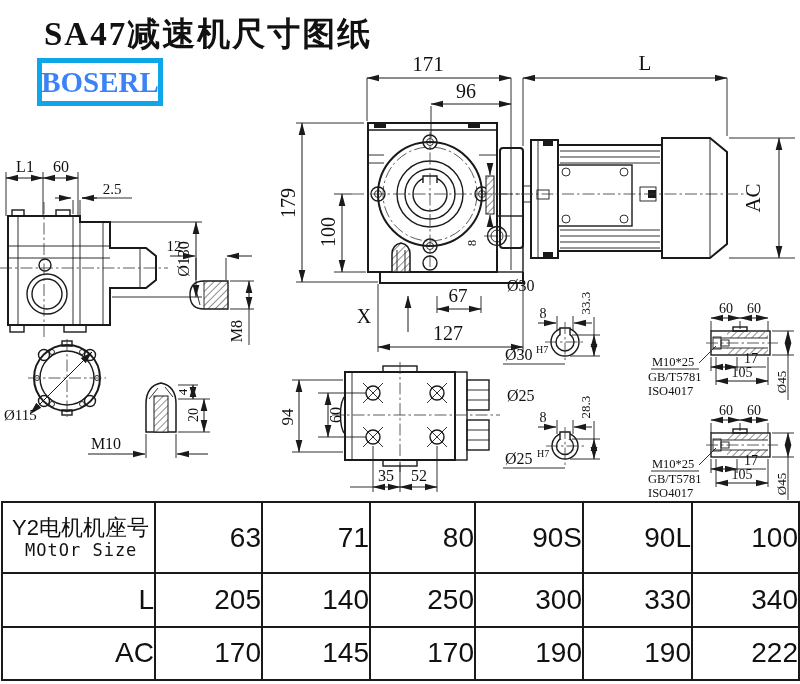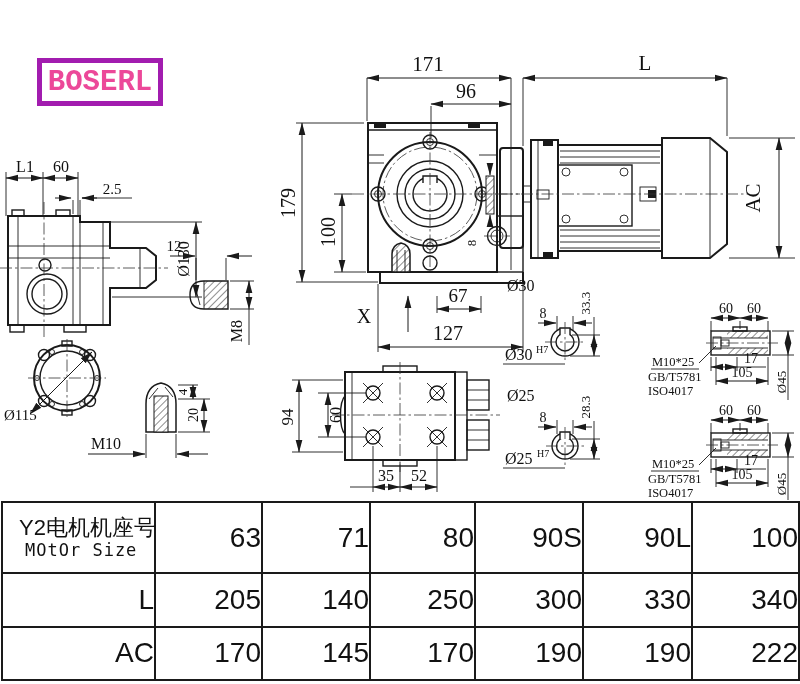--- a/index.html
+++ b/index.html
@@ -1,47 +1,48 @@
 <!DOCTYPE html>
 <html><head>
 <meta charset="utf-8">
 <style>
   html,body{margin:0;padding:0;background:#fff;}
   #page{position:relative;width:800px;height:684px;background:#fff;overflow:hidden;
         font-family:"Liberation Sans",sans-serif;}
   #title{position:absolute;left:44px;top:12px;font-size:33px;font-weight:bold;color:#111;
          letter-spacing:2px;font-family:"Liberation Serif",serif;}
-  #brand{position:absolute;left:37px;top:58px;width:116px;height:38px;border:5px solid #a21caf;
+  #brand{position:absolute;left:37px;top:58px;width:116px;height:38px;border:5px solid #0ea5e9;
          display:flex;align-items:center;justify-content:center;
-         font-family:Liberation Mono, monospace;font-weight:bold;font-size:29px;color:#ec4899;}
+         font-family:Liberation Serif, serif;font-weight:bold;font-size:29px;color:#3b82f6;}
   svg{position:absolute;left:0;top:0;}
   .ol2{stroke:#1a1a1a;stroke-width:2;fill:none;}
   .ol{stroke:#1a1a1a;stroke-width:1.4;fill:none;}
   .tn{stroke:#1a1a1a;stroke-width:0.9;fill:none;}
   .ctr{stroke:#333;stroke-width:0.8;fill:none;stroke-dasharray:12 3 2.5 3;}
   .dim{stroke:#1a1a1a;stroke-width:1;fill:none;marker-start:url(#arr);marker-end:url(#arr);}
   .dim1{stroke:#1a1a1a;stroke-width:1;fill:none;marker-end:url(#arr);}
   .blk{fill:#1a1a1a;stroke:none;}
   text{font-family:"Liberation Serif",serif;fill:#111;}
   #size-table{position:absolute;left:1px;top:501px;width:797px;height:180px;
               border-collapse:collapse;table-layout:fixed;}
   #size-table td{border:2px solid #1a1a1a;text-align:right;vertical-align:middle;
                  font-size:28px;color:#111;padding:0;}
   #size-table tr{height:41px;}
   #size-table tr.hdr{height:55px;}
   .hcell{text-align:left !important;}
-  .hcn{font-size:22px;line-height:24px;padding-left:16px;white-space:nowrap;}
+  .hcn{font-size:22px;line-height:24px;padding-left:9px;white-space:nowrap;}
   .hen{font-size:17px;line-height:20px;padding-left:22px;font-family:"DejaVu Sans Mono",monospace;
        letter-spacing:1px;}
   .rowlab{font-size:26px;}
 </style>
 </head>
 <body>
 
 <div id="page">
+  <div id="title">SA47减速机尺寸图纸</div>
   <div id="brand">BOSERL</div>
 
   <svg width="800" height="505" viewBox="0 0 800 505">
     <defs>
       <marker id="arr" viewBox="0 0 12 8" refX="11.5" refY="4" markerWidth="13" markerHeight="9" orient="auto-start-reverse" markerUnits="userSpaceOnUse">
         <path d="M0,0.8 L12,4 L0,7.2 Z" fill="#1a1a1a"></path>
       </marker>
       <pattern id="hatch" patternUnits="userSpaceOnUse" width="5" height="5" patternTransform="rotate(45)">
         <rect width="5" height="5" fill="#fff"></rect>
         <line x1="0" y1="0" x2="0" y2="5" stroke="#444" stroke-width="1.2"></line>

